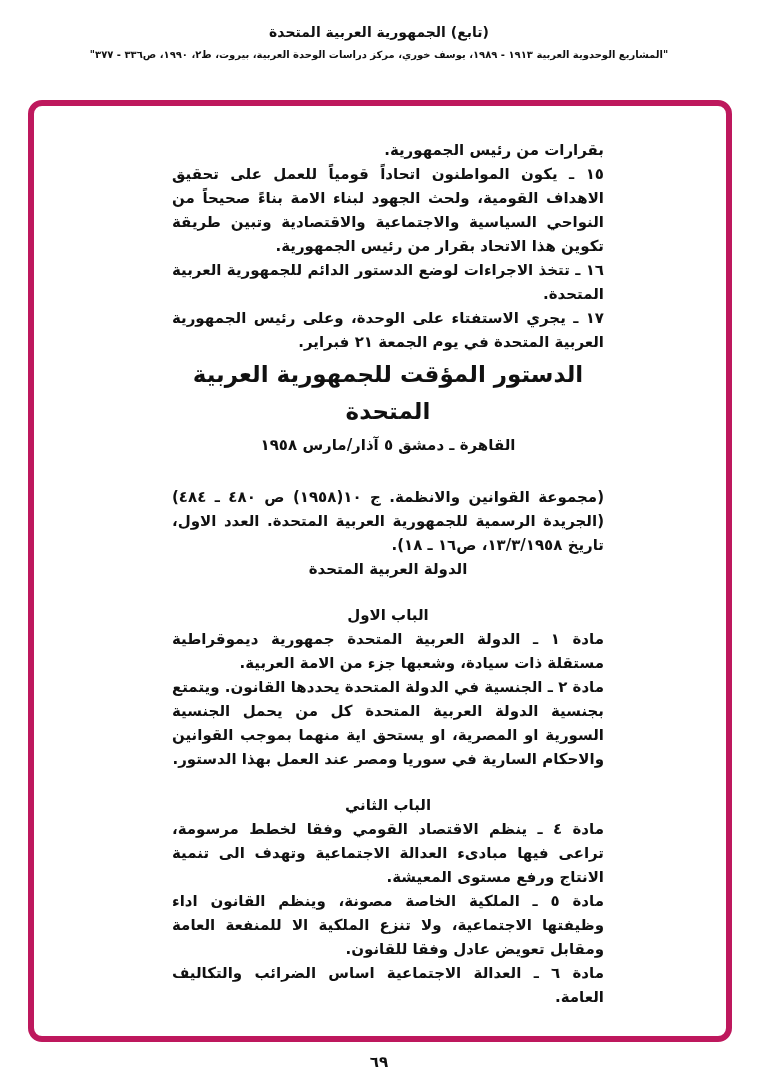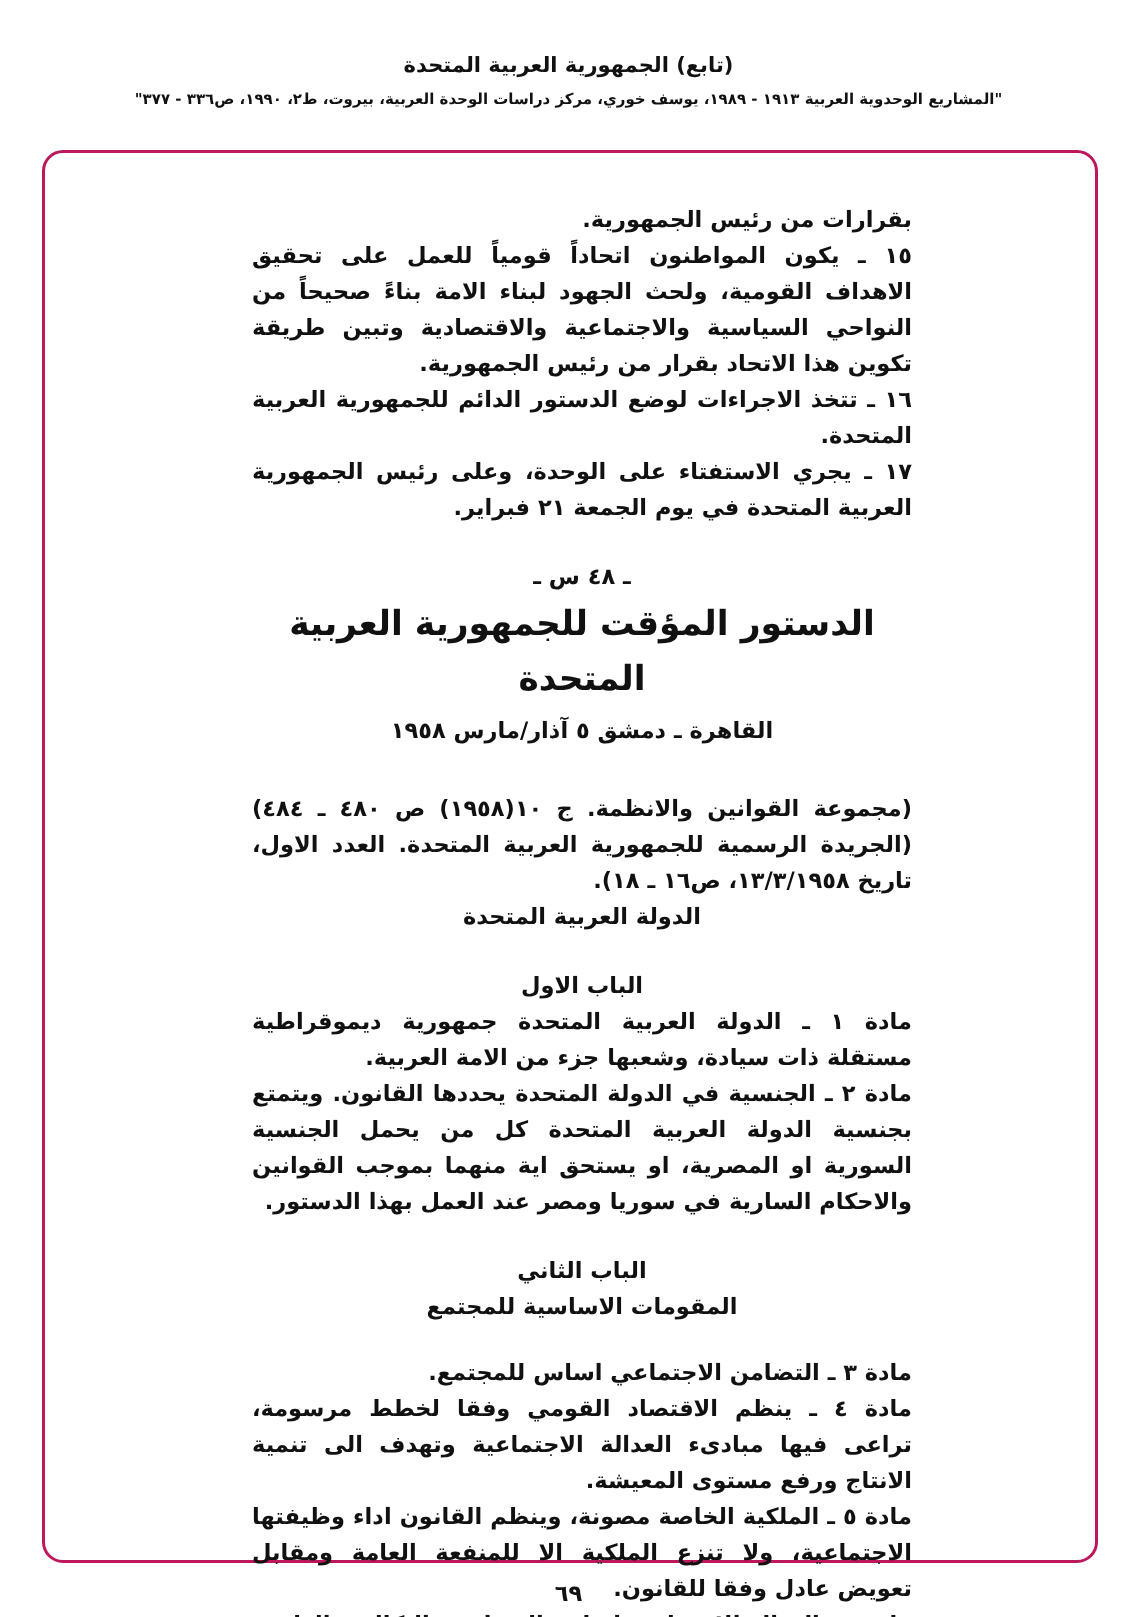--- a/index.html
+++ b/index.html
@@ -11,40 +11,40 @@
     position: relative;
     width: 758px;
     height: 1078px;
     background: #ffffff;
     overflow: hidden;
     font-family: "DejaVu Sans", sans-serif;
     color: #111111;
     direction: rtl;
   }
   .page-header {
-    padding-top: 36px;
+    padding-top: 24px;
     text-align: center;
   }
   .header-continuation {
     font-size: 14px;
     font-weight: bold;
   }
   .header-citation {
     margin-top: 9px;
     font-size: 10px;
     font-weight: bold;
     letter-spacing: 0.2px;
   }
   .green-frame {
     position: absolute;
     left: 28px;
     right: 26px;
     top: 100px;
     bottom: 36px;
-    border: 2px solid #be185d;
+    border: 6px solid #be185d;
     border-radius: 14px;
     box-sizing: border-box;
     background: #ffffff;
   }
   .doc-content {
     padding: 32px 122px 0 138px;
     font-size: 15px;
     line-height: 1.6;
     font-weight: bold;
     text-align: justify;
@@ -99,36 +99,33 @@
   </div>
 
   <div class="green-frame">
     <div class="doc-content">
 
       <p>بقرارات من رئيس الجمهورية.</p>
       <p>١٥ ـ يكون المواطنون اتحاداً قومياً للعمل على تحقيق الاهداف القومية، ولحث الجهود لبناء الامة بناءً صحيحاً من النواحي السياسية والاجتماعية والاقتصادية وتبين طريقة تكوين هذا الاتحاد بقرار من رئيس الجمهورية.</p>
       <p>١٦ ـ تتخذ الاجراءات لوضع الدستور الدائم للجمهورية العربية المتحدة.</p>
       <p>١٧ ـ يجري الاستفتاء على الوحدة، وعلى رئيس الجمهورية العربية المتحدة في يوم الجمعة ٢١ فبراير.</p>
 
-      <div class="center doc-number">ـ ٤٨ س ـ</div>
       <div class="center doc-title">الدستور المؤقت للجمهورية العربية المتحدة</div>
       <div class="center place-date">القاهرة ـ دمشق ٥ آذار/مارس ١٩٥٨</div>
 
       <p class="source-para">(مجموعة القوانين والانظمة. ج ١٠(١٩٥٨) ص ٤٨٠ ـ ٤٨٤) (الجريدة الرسمية للجمهورية العربية المتحدة. العدد الاول، تاريخ ١٣/٣/١٩٥٨، ص١٦ ـ ١٨).</p>
 
       <div class="center chapter-title">الدولة العربية المتحدة</div>
       <div class="center chapter-heading">الباب الاول</div>
 
       <p class="article-para">مادة ١ ـ الدولة العربية المتحدة جمهورية ديموقراطية مستقلة ذات سيادة، وشعبها جزء من الامة العربية.</p>
       <p class="article-para">مادة ٢ ـ الجنسية في الدولة المتحدة يحددها القانون. ويتمتع بجنسية الدولة العربية المتحدة كل من يحمل الجنسية السورية او المصرية، او يستحق اية منهما بموجب القوانين والاحكام السارية في سوريا ومصر عند العمل بهذا الدستور.</p>
 
       <div class="center chapter-heading">الباب الثاني</div>
-      <div class="center chapter-title">المقومات الاساسية للمجتمع</div>
 
-      <p class="article-para">مادة ٣ ـ التضامن الاجتماعي اساس للمجتمع.</p>
       <p class="article-para">مادة ٤ ـ ينظم الاقتصاد القومي وفقا لخطط مرسومة، تراعى فيها مبادىء العدالة الاجتماعية وتهدف الى تنمية الانتاج ورفع مستوى المعيشة.</p>
       <p class="article-para">مادة ٥ ـ الملكية الخاصة مصونة، وينظم القانون اداء وظيفتها الاجتماعية، ولا تنزع الملكية الا للمنفعة العامة ومقابل تعويض عادل وفقا للقانون.</p>
       <p class="article-para">مادة ٦ ـ العدالة الاجتماعية اساس الضرائب والتكاليف العامة.</p>
 
     </div>
   </div>
 
   <div class="page-number">٦٩</div>
 
 </div>

